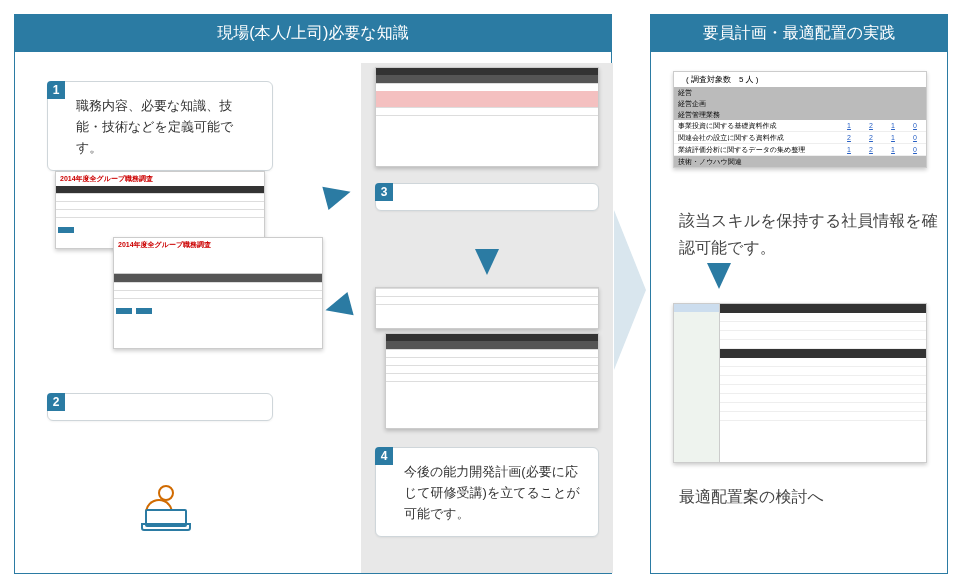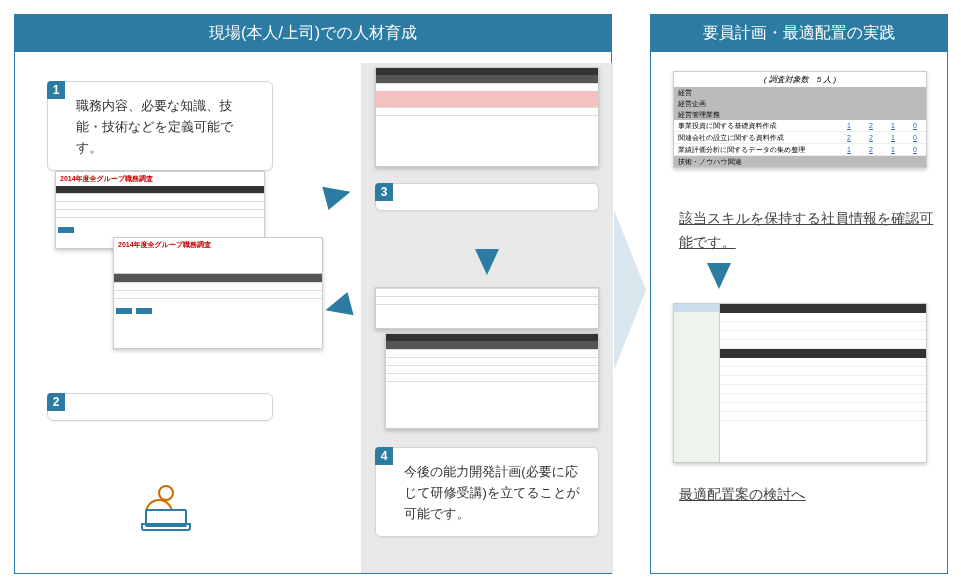--- a/index.html
+++ b/index.html
@@ -25,49 +25,49 @@
   .thumb .btn { display:inline-block; background:#2b7ba3; width:16px; height:6px; margin:2px; }
   .thumb .dark { background:#555; height:8px; }
   .thumb .pink { background:#f4c0c0; height:8px; }
 
   .arrow { position: absolute; color: #2b7ba3; }
   .arrow-rt::before { content: ""; display:block; width:0; height:0; border-left: 26px solid #2b7ba3; border-top: 12px solid transparent; border-bottom: 12px solid transparent; }
   .arrow-lt::before { content: ""; display:block; width:0; height:0; border-right: 26px solid #2b7ba3; border-top: 12px solid transparent; border-bottom: 12px solid transparent; }
   .arrow-dn::before { content: ""; display:block; width:0; height:0; border-top: 26px solid #2b7ba3; border-left: 12px solid transparent; border-right: 12px solid transparent; }
   .big-arrow { position:absolute; width:0; height:0; border-left: 32px solid #d9e6ee; border-top: 80px solid transparent; border-bottom: 80px solid transparent; }
 
-  .right-text { position: absolute; font-size: 14px; color: #444; line-height: 1.7; text-decoration: underline; }
+  .right-text { position: absolute; font-size: 16px; color: #444; line-height: 1.7; }
 
   .person-icon { position: absolute; }
   .person-icon .head { width: 16px; height: 16px; border: 2px solid #d06a00; border-radius: 50%; margin: 0 auto; }
   .person-icon .body { width: 28px; height: 14px; border: 2px solid #d06a00; border-radius: 14px 14px 0 0; border-bottom: none; margin-top: -2px; }
   .person-icon .laptop { width: 42px; height: 18px; border: 2px solid #2b7ba3; border-radius: 2px; margin-top: -4px; position: relative; background: #fff; }
   .person-icon .laptop::after { content:""; position:absolute; left:-6px; right:-6px; bottom:-6px; height:4px; border:2px solid #2b7ba3; border-radius: 0 0 3px 3px; }
 
   
   .rthumb { position:absolute; border:1px solid #ccc; background:#fff; box-shadow:0 2px 4px rgba(0,0,0,0.2); font-size:8px; }
-  .rthumb .tophdr { text-align:center; padding:2px 4px; font-size:8px;font-style:italic; }
+  .rthumb .tophdr { text-align:left; padding:2px 12px; font-size:8px; }
   .rthumb .darkrow { background:#333; color:#fff; height:12px; display:flex; }
   .rthumb .darkrow span { flex:0 0 22px; text-align:center; font-size:8px; line-height:12px; }
   .rthumb .grayrow { background:#bbb; height:11px; font-size:7px; padding-left:4px; line-height:11px; }
   .rthumb .line { display:flex; height:12px; border-bottom:1px solid #eee; font-size:7px; }
   .rthumb .line .lbl { flex:1; padding-left:4px; line-height:12px; }
   .rthumb .line .n { flex:0 0 22px; text-align:center; color:#2860c4; text-decoration:underline; line-height:12px; }
 
   .rthumb2 { position:absolute; border:1px solid #ccc; background:#fff; box-shadow:0 2px 4px rgba(0,0,0,0.2); }
   .rthumb2 .side { position:absolute; left:0; top:0; bottom:0; width:46px; background:#eef3ee; border-right:1px solid #ccc; }
   .rthumb2 .main { position:absolute; left:46px; right:0; top:0; bottom:0; }
   .rthumb2 .hdr2 { background:#333; height:9px; }
   .rthumb2 .r { height:9px; border-bottom:1px solid #eee; }
 </style>
 </head>
 <body>
 
 <div class="panel-left">
-  <div class="panel-header">現場(本人/上司)での人材育成</div>
+  <div class="panel-header">現場(本人/上司)必要な知識</div>
 
   <div class="gray-col"></div>
 
   <div class="bubble" style="left:32px; top:66px; width:226px;">
     <span class="num-badge">1</span>
     <span>職務内容、必要な知識、技能・技術などを定義可能です。</span>
   </div>
 
   <div class="thumb" style="left:40px; top:156px; width:210px; height:78px;">
     <div class="red">2014年度全グループ職務調査</div>

